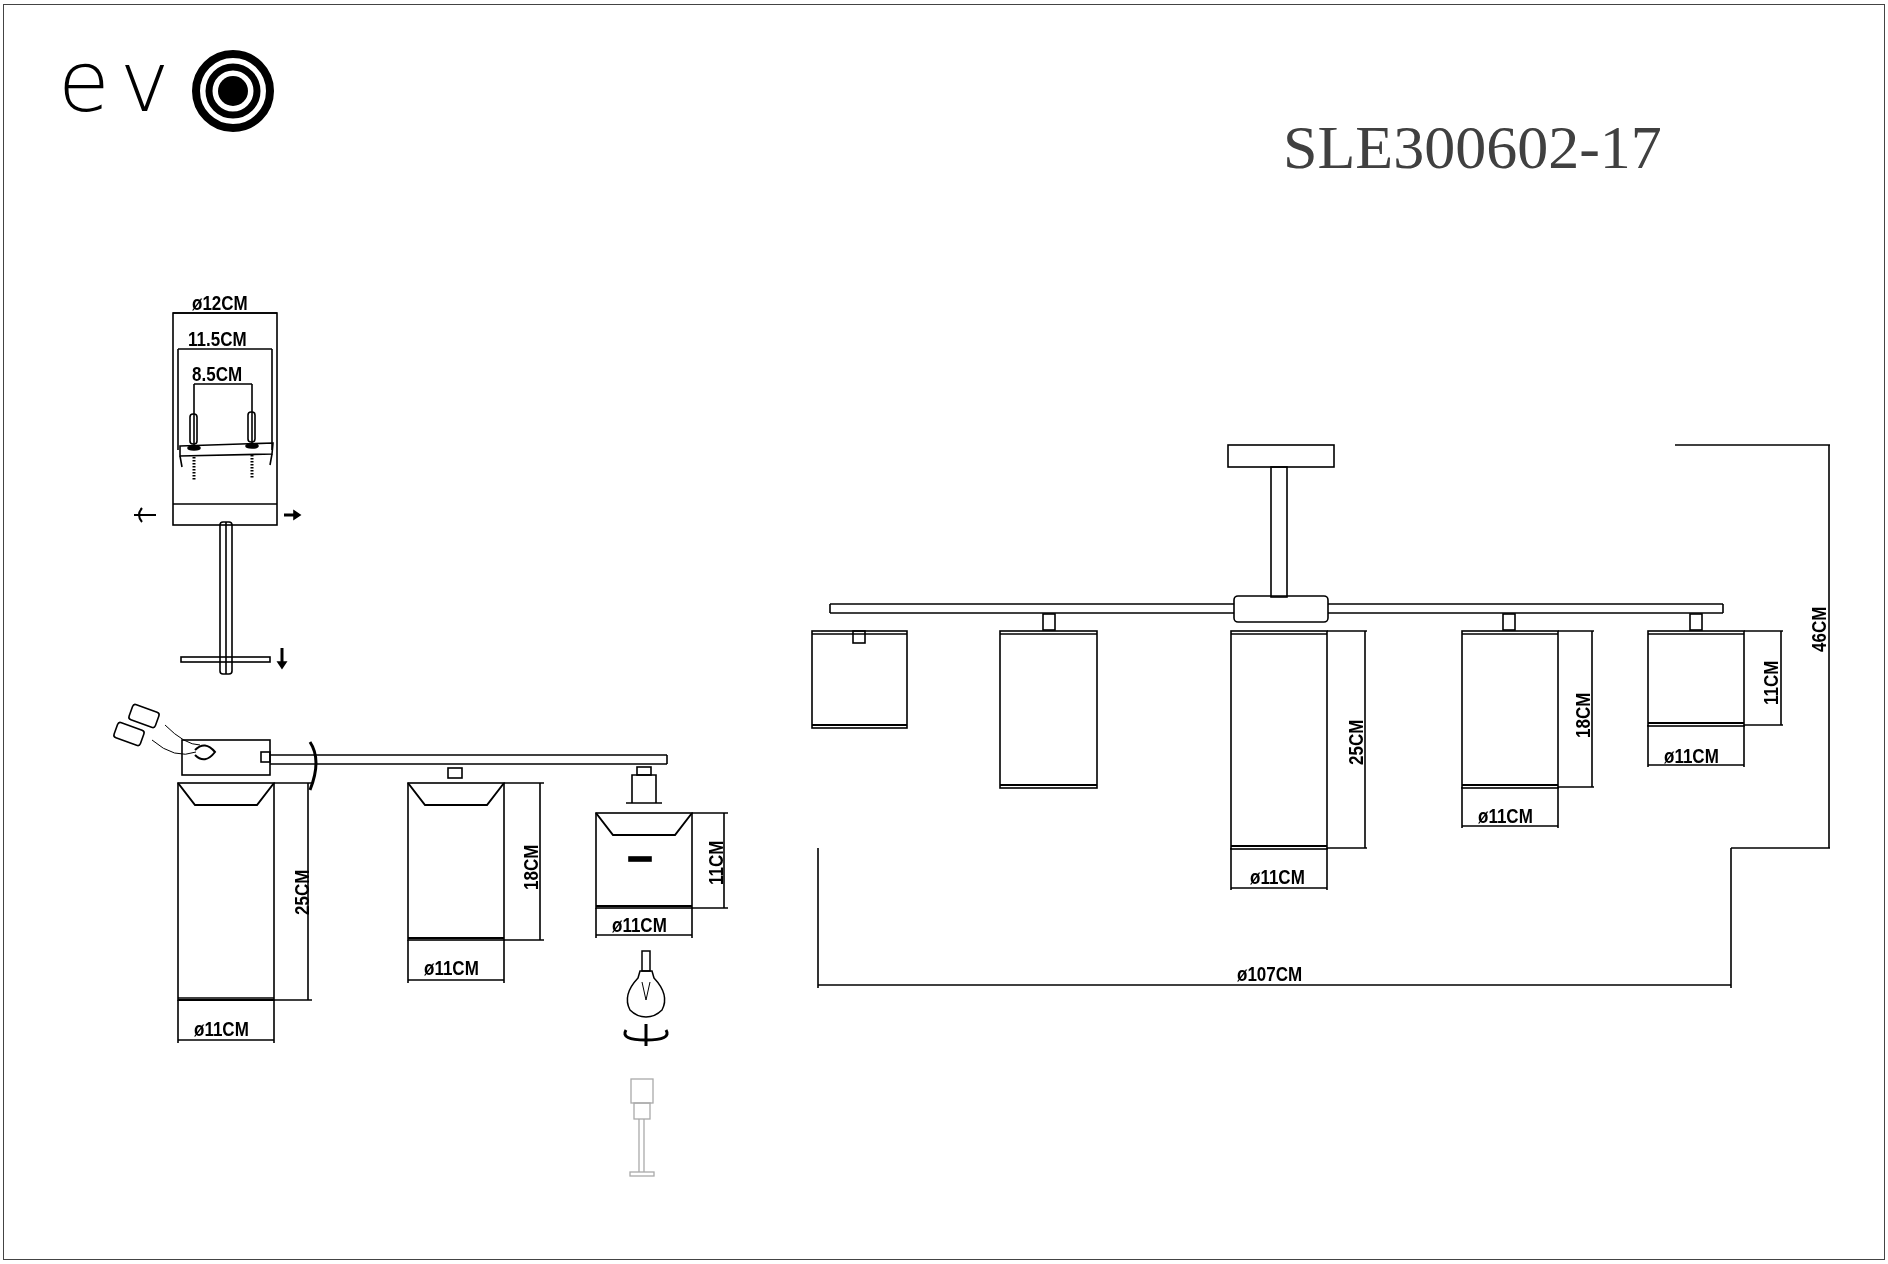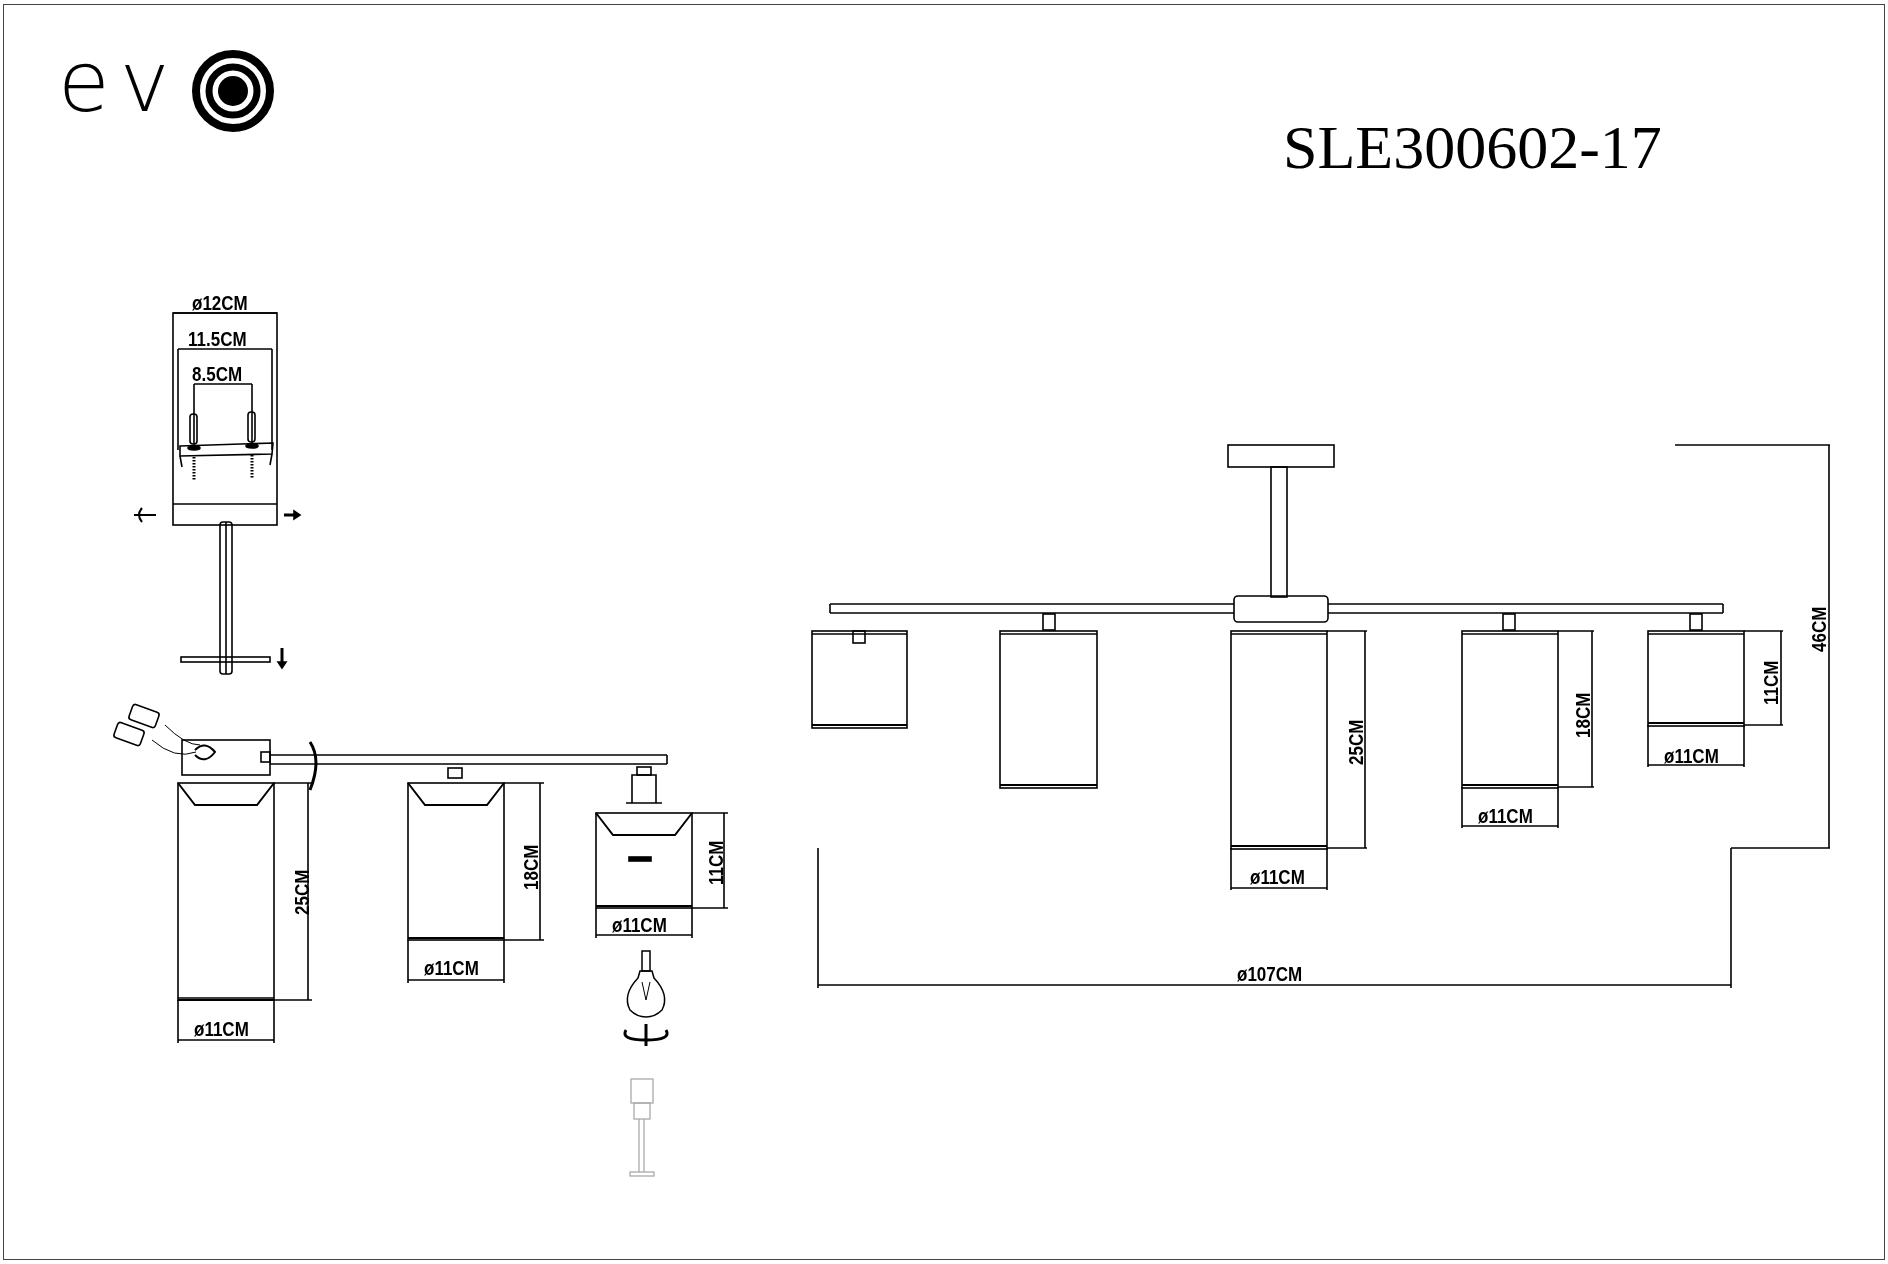--- a/index.html
+++ b/index.html
@@ -3,21 +3,21 @@
 <meta charset="utf-8">
 <style>
   html, body { margin:0; padding:0; background:#ffffff; }
   body { width:1888px; height:1264px; position:relative; overflow:hidden; font-family:"Liberation Serif", serif; }
   .frame { position:absolute; left:3px; top:4px; width:1882px; height:1256px; border:1px solid #444; box-sizing:border-box; }
   .logo { position:absolute; left:46px; top:40px; width:240px; height:175px; }
   .logo-text { position:absolute; font-family:"DejaVu Sans", sans-serif; font-size:84px; line-height:1; color:#000; letter-spacing:10px; font-weight:300; }
   .logo-ev { left:12px; top:0; }
   .logo-luce { left:2px; top:80px; }
   .logo-mark { position:absolute; left:146px; top:10px; width:82px; height:82px; }
-  .model { position:absolute; left:1283px; top:112px; font-family:"Liberation Serif", serif; font-size:62px; color:#000000; }
+  .model { position:absolute; left:1283px; top:112px; font-family:"Liberation Serif", serif; font-size:62px; color:#404040; }
   svg.drawing { position:absolute; left:0; top:0; width:1888px; height:1264px; }
   .lbl { position:absolute; font-family:"Liberation Sans", sans-serif; font-weight:bold; font-size:20px; color:#000; white-space:nowrap; transform:scaleX(0.85); transform-origin:left top; }
   .lbl.v { transform: rotate(-90deg) scaleX(0.85); transform-origin:left top; }
 </style>
 </head>
 <body>
 
 <div class="frame"></div>
 
 <div class="logo">

